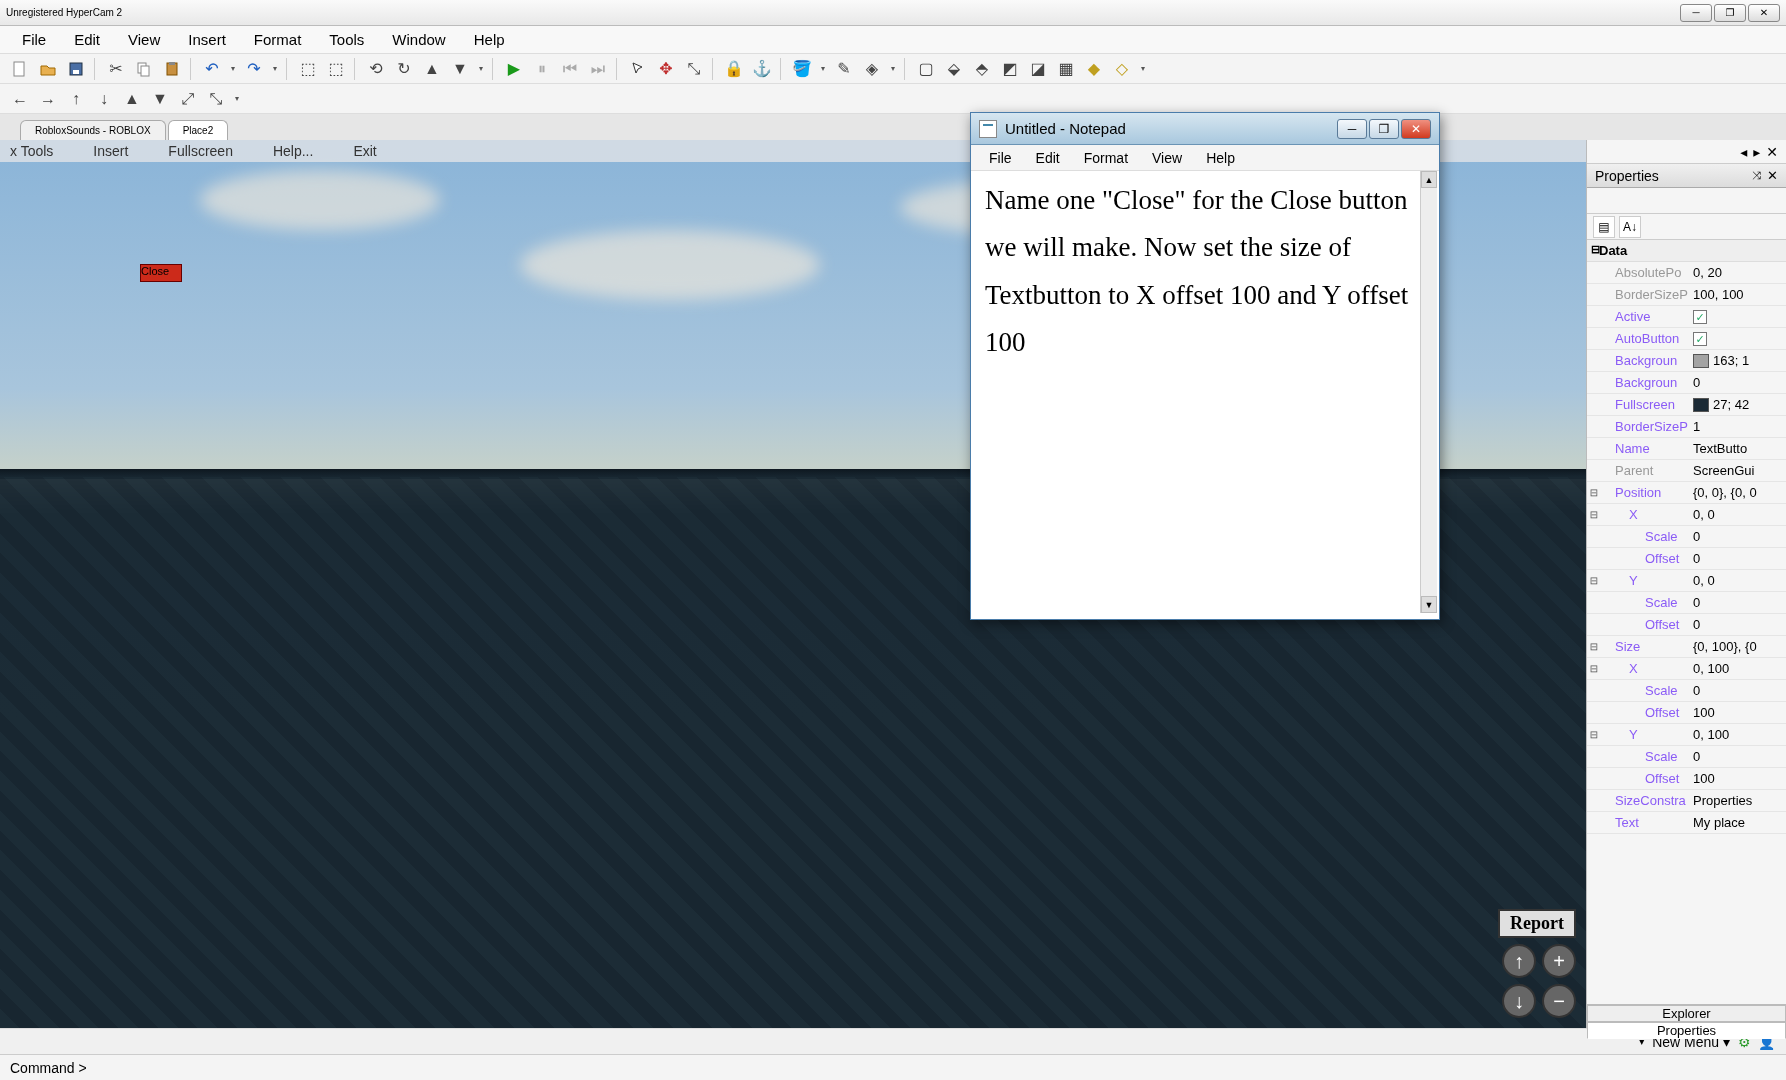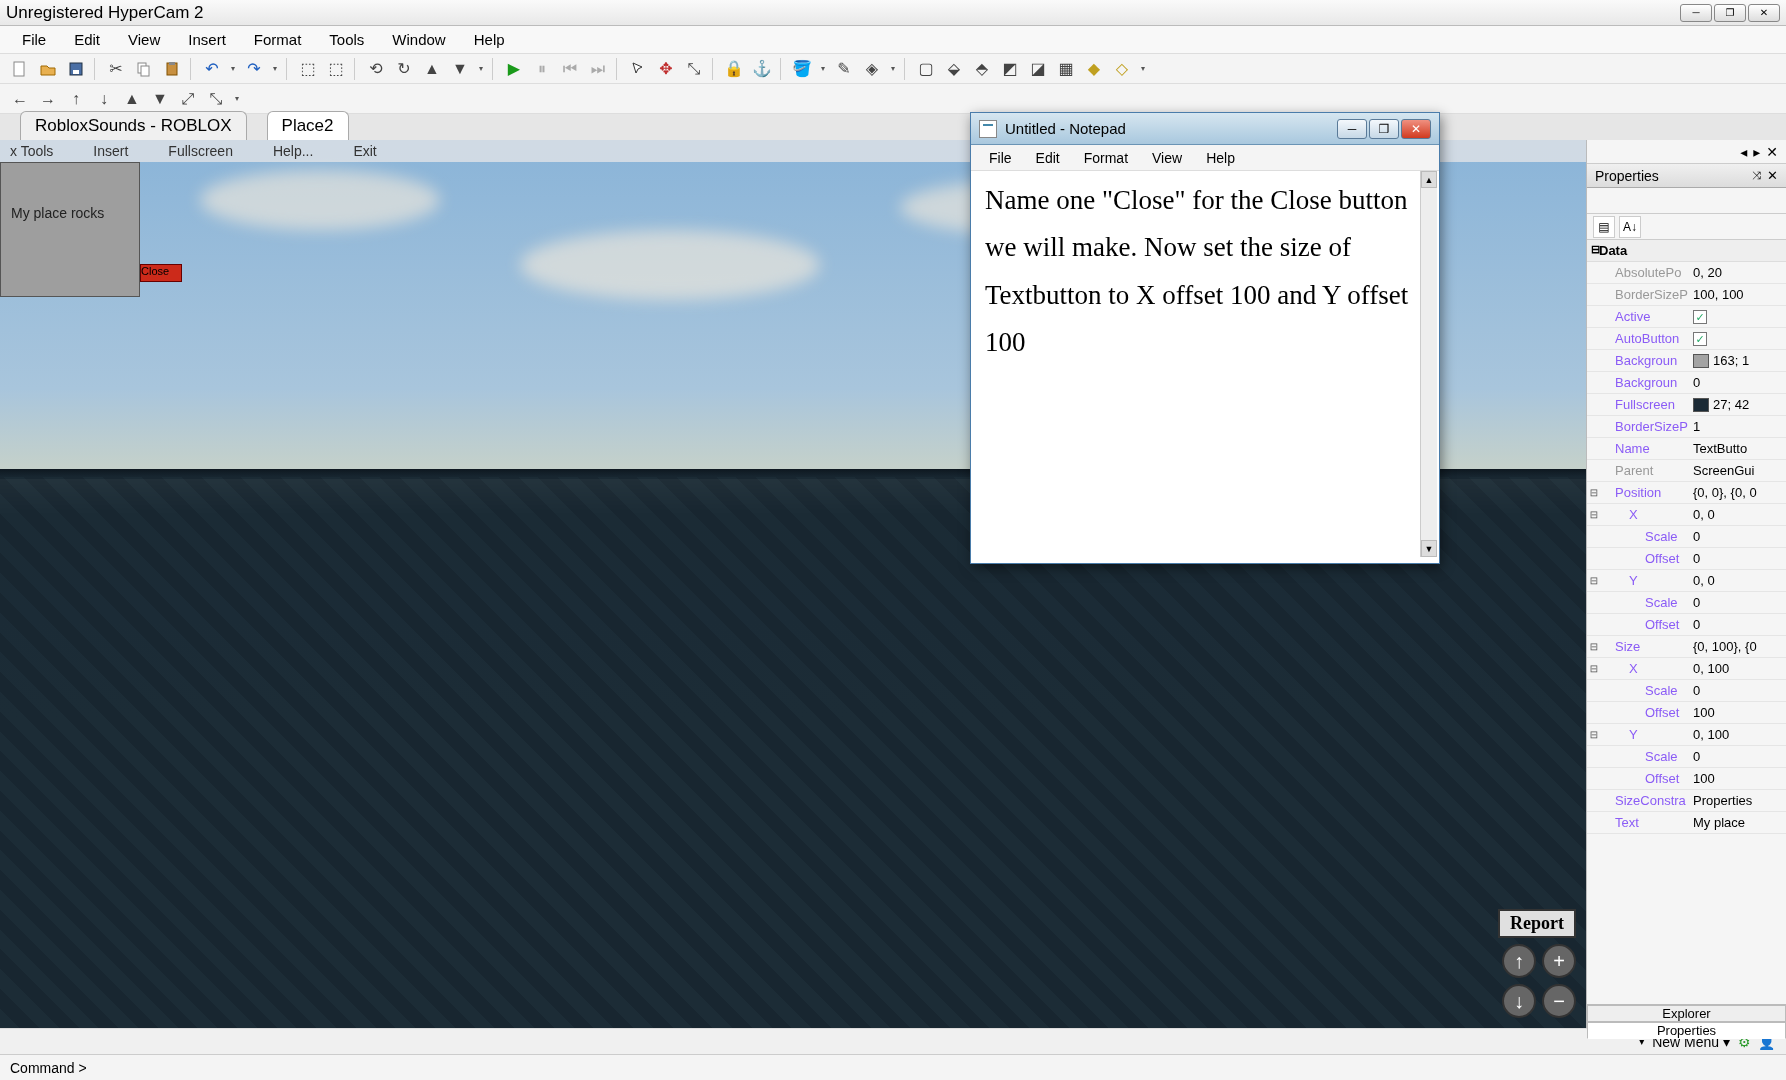--- a/index.html
+++ b/index.html
@@ -1,36 +1,36 @@
 <!DOCTYPE html>
 <html><head>
 <meta charset="utf-8">
 <style>
 * { margin:0; padding:0; box-sizing:border-box; font-family:"Segoe UI",Tahoma,sans-serif; }
 body { width:1786px; height:1080px; background:#f0f0f0; overflow:hidden; position:relative; font-size:14px; }
 
 
 .mainwin-title { height:26px; background:linear-gradient(#fafafa,#e8e8e8); display:flex; align-items:center; padding:0 6px; border-bottom:1px solid #bbb; }
-.mainwin-title span { font-size:17px; }
+.mainwin-title span { font-size:10px; }
 .win-btns { margin-left:auto; display:flex; gap:2px; }
 .win-btn { width:32px; height:18px; border:1px solid #888; background:linear-gradient(#fff,#ddd); border-radius:3px; font-size:10px; display:flex; align-items:center; justify-content:center; cursor:pointer; }
 
 
 .menubar { height:28px; background:#f8f8f8; display:flex; align-items:center; padding:0 10px; gap:4px; border-bottom:1px solid #ddd; }
 .menubar span { padding:4px 12px; font-size:15px; cursor:pointer; }
 
 
 .toolbar { height:30px; background:#f4f4f4; display:flex; align-items:center; padding:0 8px; gap:4px; border-bottom:1px solid #ddd; }
 .tb-btn { width:24px; height:24px; border:1px solid transparent; background:transparent; display:flex; align-items:center; justify-content:center; cursor:pointer; font-size:16px; color:#444; }
 .tb-sep { width:4px; height:22px; border-left:1px solid #ccc; margin:0 2px; }
 .tb-drop { width:10px; display:flex; align-items:center; justify-content:center; font-size:8px; color:#555; }
 
 
 .doc-tabs { height:26px; background:#e6e6e6; display:flex; align-items:flex-end; padding-left:20px; }
-.doc-tab { padding:4px 14px; background:#f0f0f0; border:1px solid #aaa; border-bottom:none; border-radius:6px 6px 0 0; font-size:17px; margin-right:20px; cursor:pointer; }
+.doc-tab { padding:4px 14px; background:#f0f0f0; border:1px solid #aaa; border-bottom:none; border-radius:6px 6px 0 0; font-size:10px; margin-right:2px; cursor:pointer; }
 .doc-tab.active { background:#fff; font-weight:500; }
 
 
 .main-area { display:flex; height:calc(1080px - 26px - 28px - 30px - 30px - 26px - 26px - 26px); position:relative; }
 .viewport { flex:1; position:relative; background:linear-gradient(#8ab4d8 0%, #a8c5dc 28%, #c8d2c8 38%, #1a2a35 42%, #1f2f3a 100%); overflow:hidden; }
 .cloud { position:absolute; border-radius:50%; background:rgba(255,240,220,0.55); filter:blur(8px); }
 .terrain { position:absolute; top:38%; left:0; right:0; bottom:0; background:
   repeating-linear-gradient(45deg, #1c2c36 0 14px, #182630 14px 28px),
   #1a2a35; opacity:0.95;}
 .horizon { position:absolute; top:37%; left:0; right:0; height:10px; background:linear-gradient(#0e1820,#1a2a35);}
@@ -67,21 +67,21 @@
 .pk.dim { color:#999; }
 .pv { flex:1; padding-left:4px; white-space:nowrap; overflow:hidden; }
 .chk { width:14px;height:14px;border:1px solid #777;background:#fff;display:inline-flex;align-items:center;justify-content:center;font-size:11px;color:#2a6;}
 .swatch{display:inline-block;width:16px;height:14px;border:1px solid #555;vertical-align:middle;margin-right:4px;}
 
 .panel-tabs { height:24px; display:flex; border-top:1px solid #bbb;flex-direction:column; }
 .panel-tab { flex:1; display:flex;align-items:center;justify-content:center;border:1px solid #bbb; background:#eee; font-size:13px; cursor:pointer;}
 .panel-tab.active { background:#fff; border-bottom-color:#fff;}
 
 
-.notepad { position:absolute; top:112px; left:970px; width:470px; height:452px; background:#fff; border:1px solid #4a7caa; box-shadow:2px 4px 12px rgba(0,0,0,0.45); }
+.notepad { position:absolute; top:112px; left:970px; width:470px; height:508px; background:#fff; border:1px solid #4a7caa; box-shadow:2px 4px 12px rgba(0,0,0,0.45); }
 .np-title { height:32px; background:linear-gradient(#d6e6f0,#a9c8de); display:flex; align-items:center; padding:0 8px; border-bottom:1px solid #6a94b5;}
 .np-title .ico { width:18px;height:18px;background:#fff;border:1px solid #888; margin-right:8px; position:relative;}
 .np-title .ico::after{content:"";position:absolute;left:3px;top:3px;right:3px;height:2px;background:#48a;}
 .np-title span { font-size:15px; }
 .np-btns { margin-left:auto; display:flex; gap:2px;}
 .np-btn { width:30px;height:20px;border:1px solid #5a7a98;border-radius:3px;background:linear-gradient(#f4f8fc,#c6d8e6);display:flex;align-items:center;justify-content:center;font-size:12px;cursor:pointer;}
 .np-btn.close { background:linear-gradient(#f09080,#d13a20); color:#fff; }
 .np-menu { height:26px; display:flex; align-items:center; gap:4px; padding:0 8px; border-bottom:1px solid #ddd; background:#f4f4f4;}
 .np-menu span{ padding:2px 10px; font-size:14px; cursor:pointer;}
 .np-body { position:absolute; top:58px; left:6px; right:20px; bottom:6px; overflow:auto; padding:6px 8px; font-family:Georgia,"Times New Roman",serif; font-size:27px; line-height:1.75; }
@@ -225,23 +225,20 @@
     <div class="terrain"></div>
 
     <div class="vp-menubar">
       <span>x Tools</span>
       <span>Insert</span>
       <span>Fullscreen</span>
       <span>Help...</span>
       <span>Exit</span>
     </div>
 
-    <div class="gui-panel">
-      <div class="lbl">My place rocks</div>
-    </div>
     <div class="close-btn">Close</div>
 
     <div class="vp-ctrls">
       <div class="report-btn">Report</div>
       <div class="cam-row">
         <div class="cam-btn">↑</div>
         <div class="cam-btn">+</div>
       </div>
       <div class="cam-row">
         <div class="cam-btn">↓</div>

